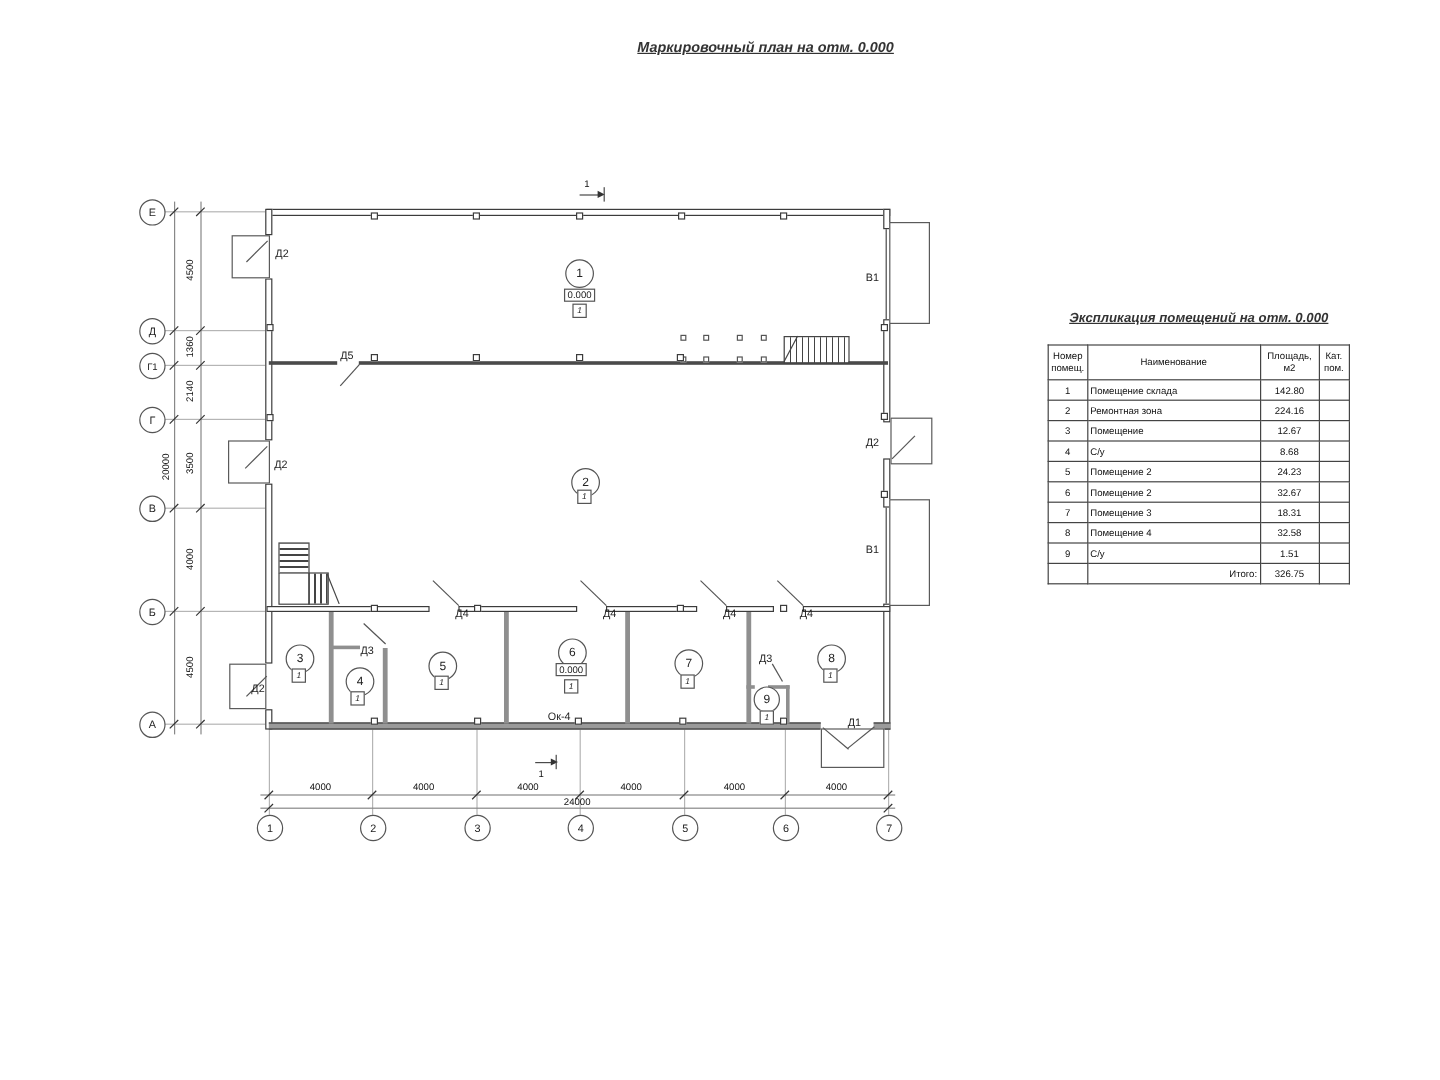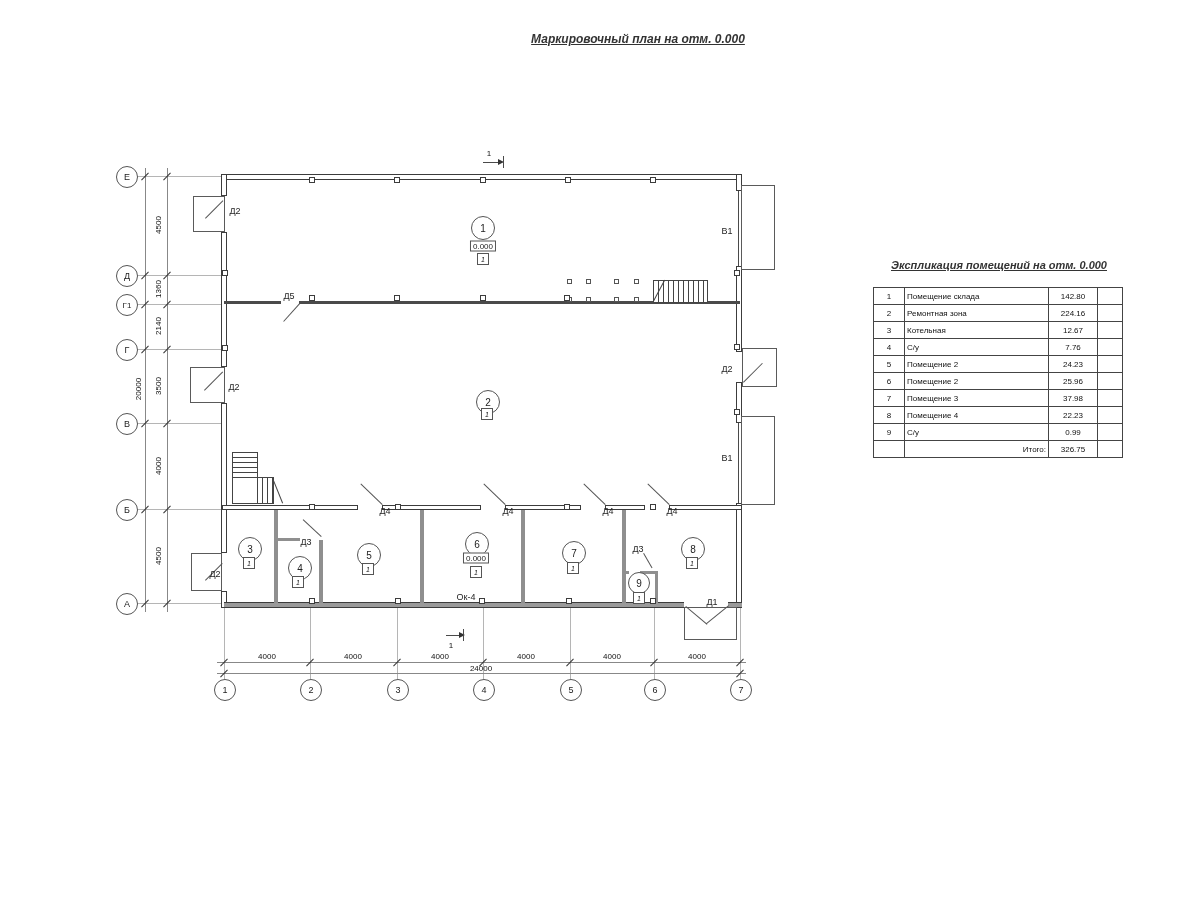--- a/index.html
+++ b/index.html
@@ -273,72 +273,81 @@
   <div class="tag" style="left:639px;top:598px;">1</div>
 
   <table class="sched">
     <colgroup>
         <col style="width:31px">
         <col style="width:144px">
         <col style="width:49px">
         <col style="width:25px">
       </colgroup>
     <tbody>
+        <tr>
+      <td class="hd">Номер
+помещ.</td>
+      <td class="hd">Наименование</td>
+      <td class="hd">Площадь,
+м2</td>
+      <td class="hd">Кат.
+пом.</td>
+    </tr>
     <tr>
       <td class="c">1</td>
       <td class="l">Помещение склада</td>
       <td class="c">142.80</td>
       <td class="c"></td>
     </tr>
     <tr>
       <td class="c">2</td>
       <td class="l">Ремонтная зона</td>
       <td class="c">224.16</td>
       <td class="c"></td>
     </tr>
     <tr>
       <td class="c">3</td>
-      <td class="l">Котельная</td>
+      <td class="l">Помещение</td>
       <td class="c">12.67</td>
       <td class="c"></td>
     </tr>
     <tr>
       <td class="c">4</td>
       <td class="l">С/у</td>
-      <td class="c">7.76</td>
+      <td class="c">8.68</td>
       <td class="c"></td>
     </tr>
     <tr>
       <td class="c">5</td>
       <td class="l">Помещение 2</td>
       <td class="c">24.23</td>
       <td class="c"></td>
     </tr>
     <tr>
       <td class="c">6</td>
       <td class="l">Помещение 2</td>
-      <td class="c">25.96</td>
+      <td class="c">32.67</td>
       <td class="c"></td>
     </tr>
     <tr>
       <td class="c">7</td>
       <td class="l">Помещение 3</td>
-      <td class="c">37.98</td>
+      <td class="c">18.31</td>
       <td class="c"></td>
     </tr>
     <tr>
       <td class="c">8</td>
       <td class="l">Помещение 4</td>
-      <td class="c">22.23</td>
+      <td class="c">32.58</td>
       <td class="c"></td>
     </tr>
     <tr>
       <td class="c">9</td>
       <td class="l">С/у</td>
-      <td class="c">0.99</td>
+      <td class="c">1.51</td>
       <td class="c"></td>
     </tr>
     <tr>
       <td></td>
       <td class="r">Итого:</td>
       <td class="c">326.75</td>
       <td></td>
     </tr>
   </tbody>
     </table>

